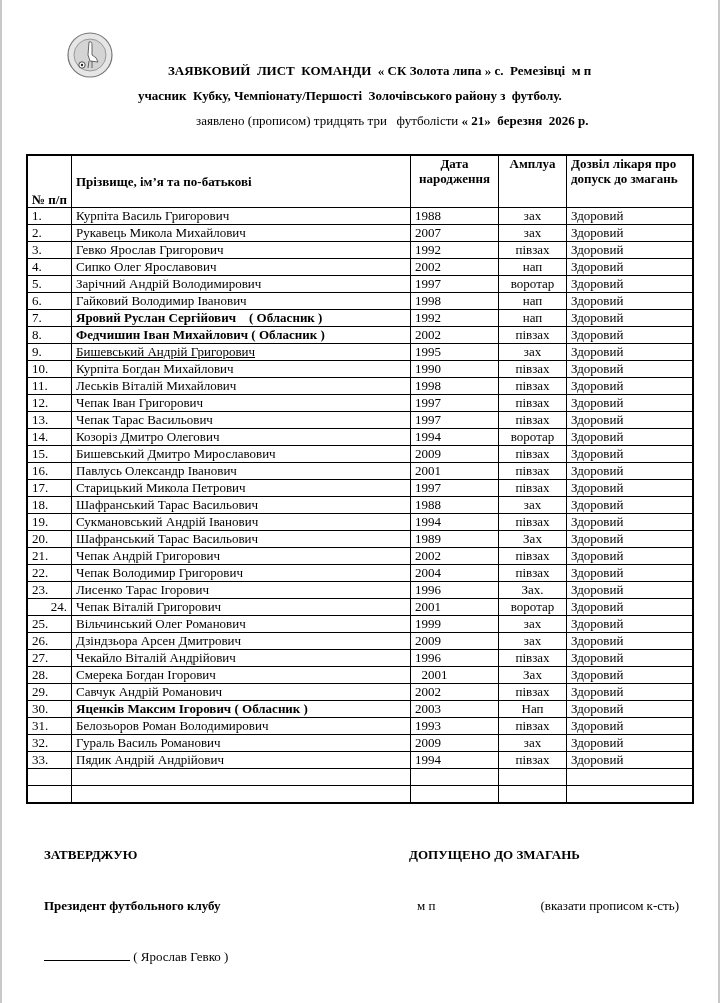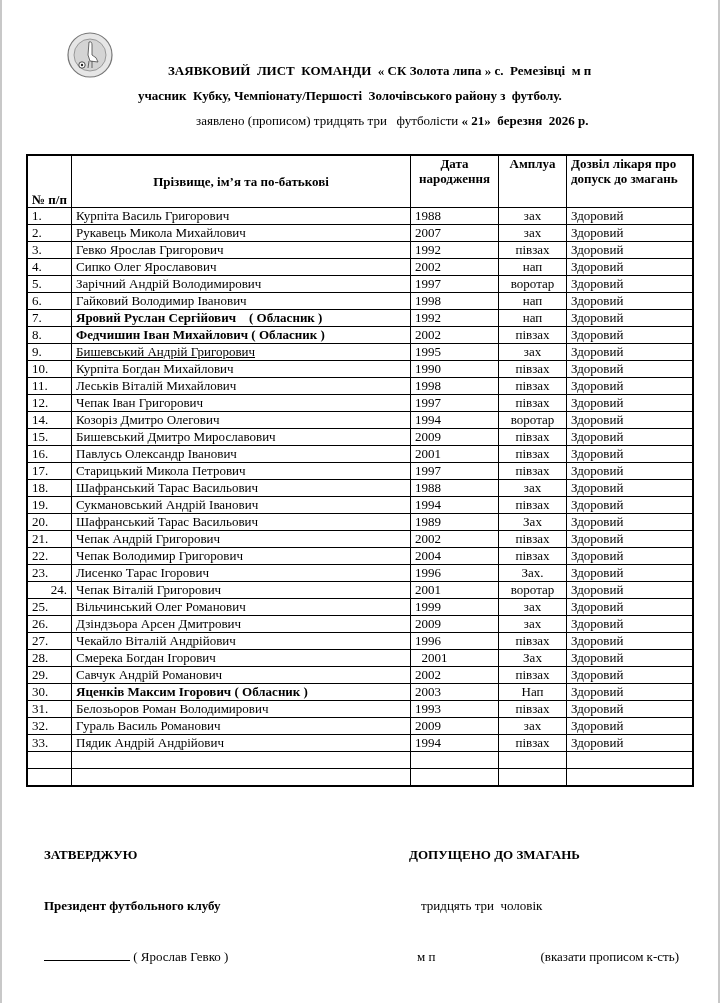--- a/index.html
+++ b/index.html
@@ -32,21 +32,21 @@
   table.roster thead th {
     font-weight:bold; vertical-align:bottom; height:51px; line-height:15px; white-space:normal;
   }
   table.roster thead th.top { vertical-align:top; }
   table.roster { border:2px solid #000; }
   .c-num { width:35px; text-align:left; }
   .c-name { width:330px; text-align:left; }
   .c-date { width:79px; text-align:left; }
   .c-role { width:59px; text-align:center; }
   .c-med { text-align:left;margin-top:16px; }
-  th.c-num, th.c-name { text-align:center; }
+  th.c-num, th.c-name { text-align:left; }
   th.c-med { text-align:left; }
   tr.bold .c-name { font-weight:bold; }
 
   .foot { position:absolute; font-size:13px; white-space:pre; line-height:17px; }
   .foot .b { font-weight:bold; }
   .foot-left { left:44px; top:812px; }
   .foot-right { left:409px; top:812px; width:300px; }
   .sig-line { display:inline-block; border-bottom:1px solid #000; height:12px; vertical-align:baseline; }
 </style>
 </head>
@@ -159,20 +159,27 @@
         <td class="c-med" style="white-space: pre;">Здоровий</td>
       </tr>
       <tr>
         <td class="c-num" style="white-space: pre;">12.</td>
         <td class="c-name" style="white-space: pre;">Чепак Іван Григорович</td>
         <td class="c-date" style="white-space: pre;">1997</td>
         <td class="c-role" style="white-space: pre;">півзах</td>
         <td class="c-med" style="white-space: pre;">Здоровий</td>
       </tr>
       <tr>
+        <td class="c-num" style="white-space: pre;">13.</td>
+        <td class="c-name" style="white-space: pre;">Чепак Тарас Васильович</td>
+        <td class="c-date" style="white-space: pre;">1997</td>
+        <td class="c-role" style="white-space: pre;">півзах</td>
+        <td class="c-med" style="white-space: pre;">Здоровий</td>
+      </tr>
+      <tr>
         <td class="c-num" style="white-space: pre;">14.</td>
         <td class="c-name" style="white-space: pre;">Козоріз Дмитро Олегович</td>
         <td class="c-date" style="white-space: pre;">1994</td>
         <td class="c-role" style="white-space: pre;">воротар</td>
         <td class="c-med" style="white-space: pre;">Здоровий</td>
       </tr>
       <tr>
         <td class="c-num" style="white-space: pre;">15.</td>
         <td class="c-name" style="white-space: pre;">Бишевський Дмитро Мирославович</td>
         <td class="c-date" style="white-space: pre;">2009</td>
@@ -328,18 +335,17 @@
   <div><span class="sig-line" style="width:86px"></span><span> ( Ярослав Гевко )</span></div>
   <div class="b" style="padding-left:22px">(підпис)</div>
   
   
   
   
 </div>
 
 <div class="foot foot-right">
   <div class="b">ДОПУЩЕНО ДО ЗМАГАНЬ</div>
-  <div style="padding-left:12px">тридцять три  чоловік</div>
   <div style="padding-left:8px;"><span>м п</span><span style="display:inline-block;width:105px"></span><span>(вказати прописом к-сть)</span></div>
   <div style="height:8px"></div>
   
   
 </div>
 
 </body></html>

